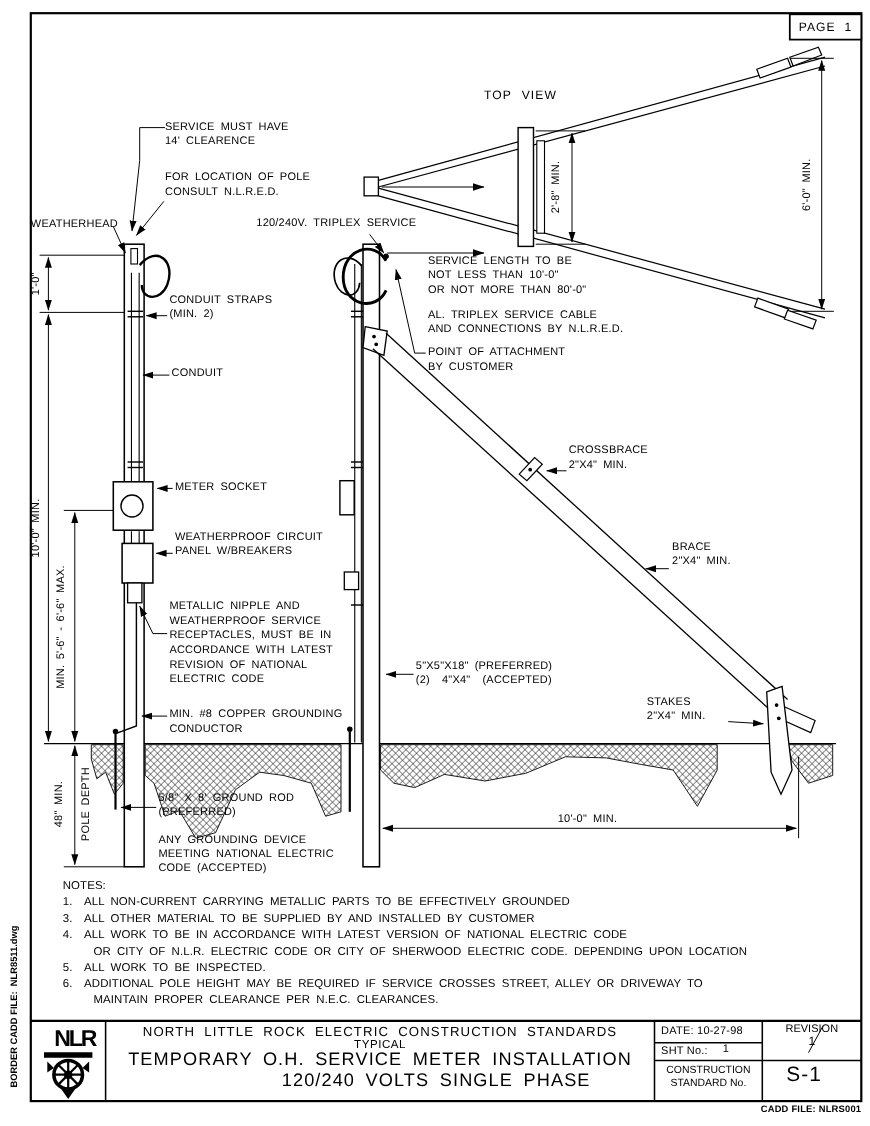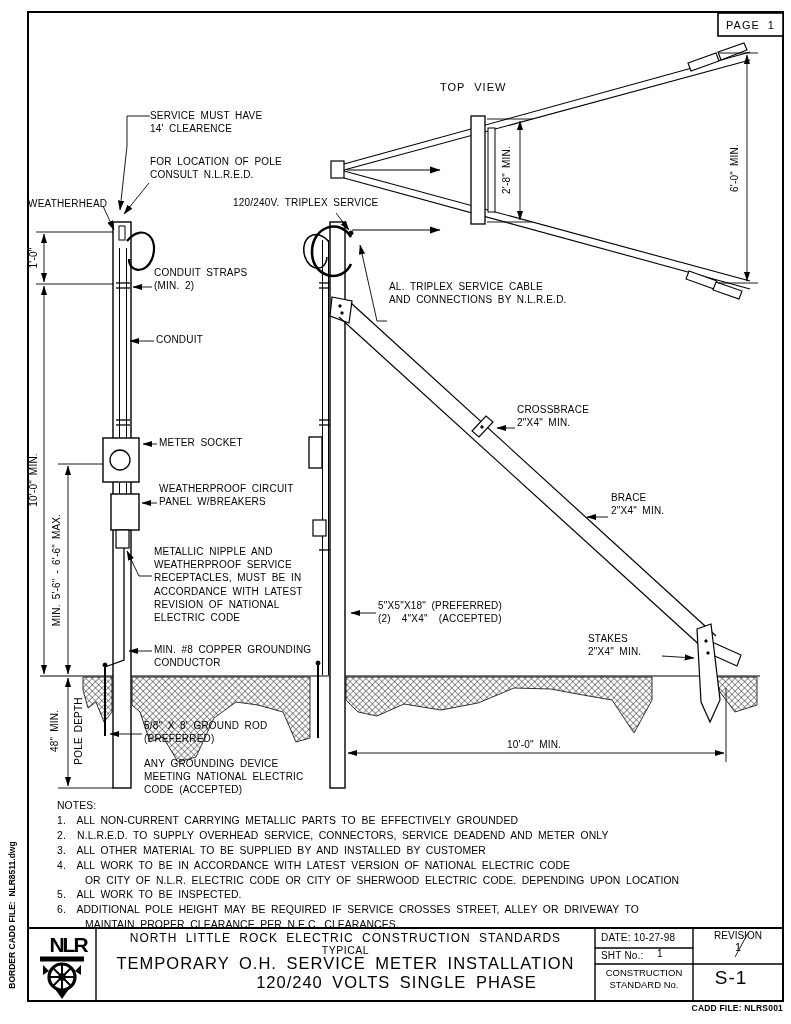--- a/index.html
+++ b/index.html
@@ -222,22 +222,27 @@
 
   <div class="badge">PAGE 1</div>
   <div class="tv-title">TOP VIEW</div>
 
   <div class="lbl" style="left:150px;top:109px;">SERVICE MUST HAVE
 14' CLEARENCE</div>
   <div class="lbl" style="left:150px;top:155px;">FOR LOCATION OF POLE
 CONSULT N.L.R.E.D.</div>
   <div class="lbl" style="left:28px;top:197px;">WEATHERHEAD</div>
   <div class="lbl" style="left:233px;top:196px;">120/240V. TRIPLEX SERVICE</div>
+  <div class="lbl" style="left:389px;top:231px;">SERVICE LENGTH TO BE
+NOT LESS THAN 10'-0"
+OR NOT MORE THAN 80'-0"</div>
   <div class="lbl" style="left:389px;top:280px;">AL. TRIPLEX SERVICE CABLE
 AND CONNECTIONS BY N.L.R.E.D.</div>
+  <div class="lbl" style="left:389px;top:314px;">POINT OF ATTACHMENT
+BY CUSTOMER</div>
   <div class="lbl" style="left:154px;top:266px;">CONDUIT STRAPS
 (MIN. 2)</div>
   <div class="lbl" style="left:156px;top:333px;">CONDUIT</div>
   <div class="lbl" style="left:517px;top:403px;">CROSSBRACE
 2"X4" MIN.</div>
   <div class="lbl" style="left:159px;top:436px;">METER SOCKET</div>
   <div class="lbl" style="left:159px;top:482px;">WEATHERPROOF CIRCUIT
 PANEL W/BREAKERS</div>
   <div class="lbl" style="left:611px;top:491px;">BRACE
 2"X4" MIN.</div>
@@ -264,21 +269,20 @@
   <div class="vlbl" style="left:33px;top:480px;">10'-0" MIN.</div>
   <div class="vlbl" style="left:56px;top:570px;">MIN. 5'-6" - 6'-6" MAX.</div>
   <div class="vlbl" style="left:54px;top:731px;">48" MIN.</div>
   <div class="vlbl" style="left:78px;top:731px;">POLE DEPTH</div>
   <div class="vlbl" style="left:506px;top:170px;">2'-8" MIN.</div>
   <div class="vlbl" style="left:734px;top:168px;">6'-0" MIN.</div>
 
   <div class="notes">
     <div class="nline">NOTES:</div>
     <div class="nline">1.  ALL NON-CURRENT CARRYING METALLIC PARTS TO BE EFFECTIVELY GROUNDED</div>
-    <div class="nline">2.  N.L.R.E.D. TO SUPPLY OVERHEAD SERVICE, CONNECTORS, SERVICE DEADEND AND METER ONLY</div>
     <div class="nline">3.  ALL OTHER MATERIAL TO BE SUPPLIED BY AND INSTALLED BY CUSTOMER</div>
     <div class="nline">4.  ALL WORK TO BE IN ACCORDANCE WITH LATEST VERSION OF NATIONAL ELECTRIC CODE
      OR CITY OF N.L.R. ELECTRIC CODE OR CITY OF SHERWOOD ELECTRIC CODE. DEPENDING UPON LOCATION</div>
     <div class="nline">5.  ALL WORK TO BE INSPECTED.</div>
     <div class="nline">6.  ADDITIONAL POLE HEIGHT MAY BE REQUIRED IF SERVICE CROSSES STREET, ALLEY OR DRIVEWAY TO
      MAINTAIN PROPER CLEARANCE PER N.E.C. CLEARANCES.</div>
   </div>
 
   <div class="logo-nlr">NLR</div>
   <div class="tb-company">NORTH LITTLE ROCK ELECTRIC CONSTRUCTION STANDARDS</div>

